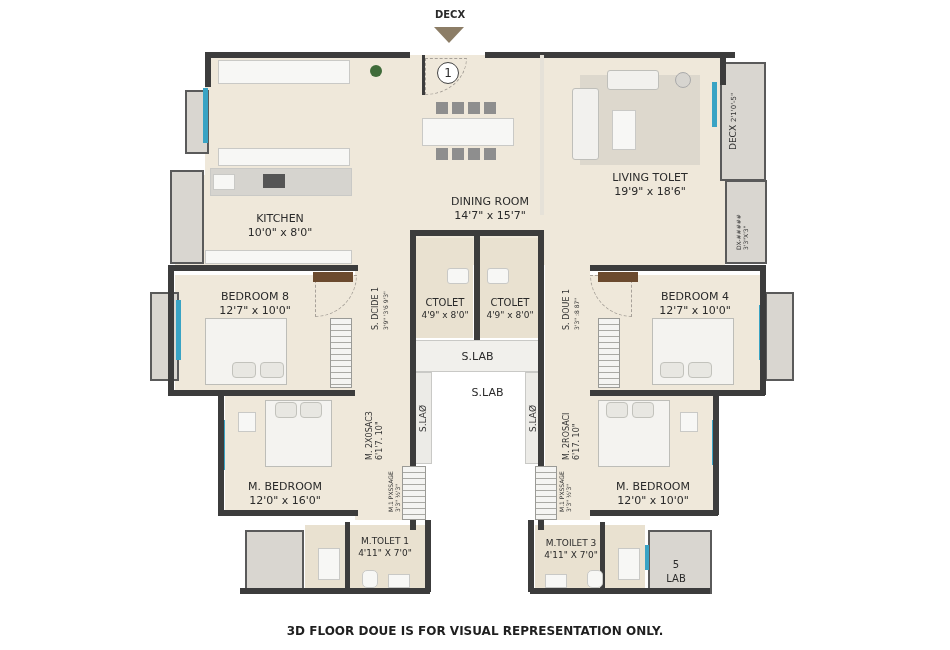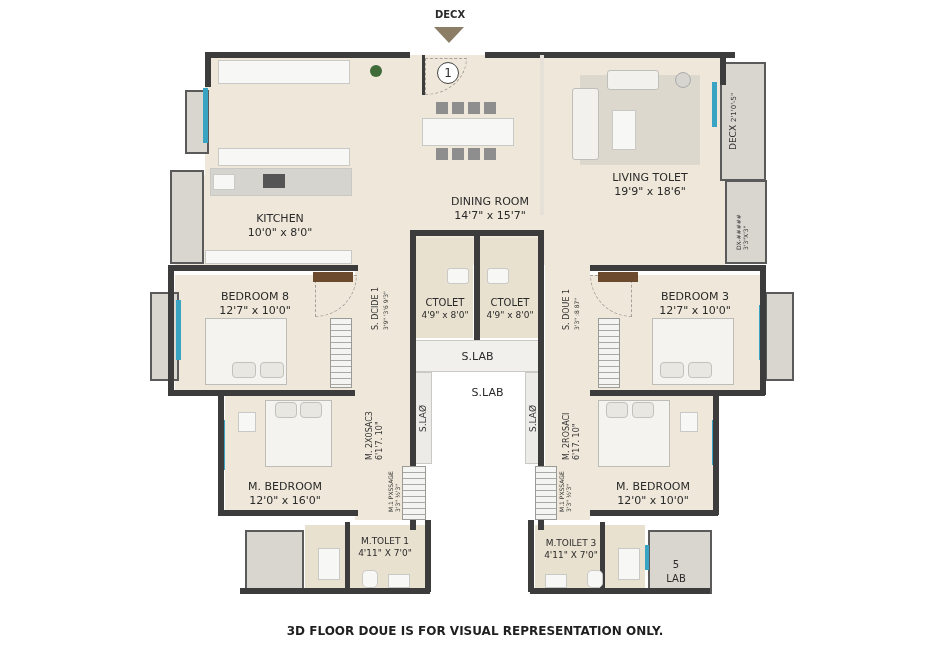--- a/index.html
+++ b/index.html
@@ -166,21 +166,21 @@
 </div>
 <div class="label" style="left:215px;top:212px;width:130px;">
   <span class="t">KITCHEN</span>
   <span class="t">10'0" x 8'0"</span>
 </div>
 <div class="label" style="left:200px;top:290px;width:110px;">
   <span class="t">BEDROOM 8</span>
   <span class="t">12'7" x 10'0"</span>
 </div>
 <div class="label" style="left:640px;top:290px;width:110px;">
-  <span class="t">BEDROOM 3</span>
+  <span class="t">BEDROOM 4</span>
   <span class="t">12'7" x 10'0"</span>
 </div>
 <div class="label" style="left:415px;top:296px;width:60px;font-size:10px;line-height:13px;">
   <span class="t">CTOLET</span>
   <span class="t" style="font-size:9px;">4'9" x 8'0"</span>
 </div>
 <div class="label" style="left:480px;top:296px;width:60px;font-size:10px;line-height:13px;">
   <span class="t">CTOLET</span>
   <span class="t" style="font-size:9px;">4'9" x 8'0"</span>
 </div>

